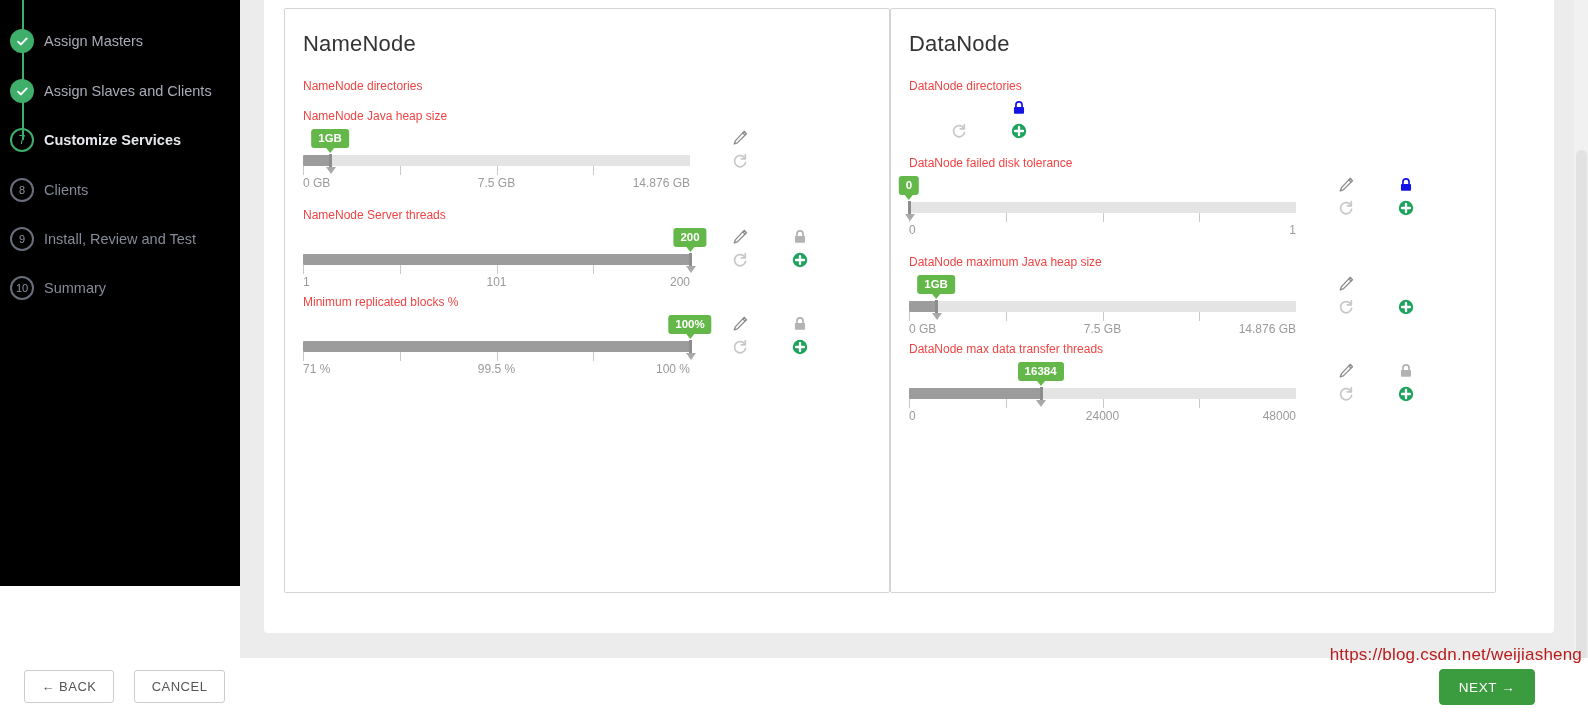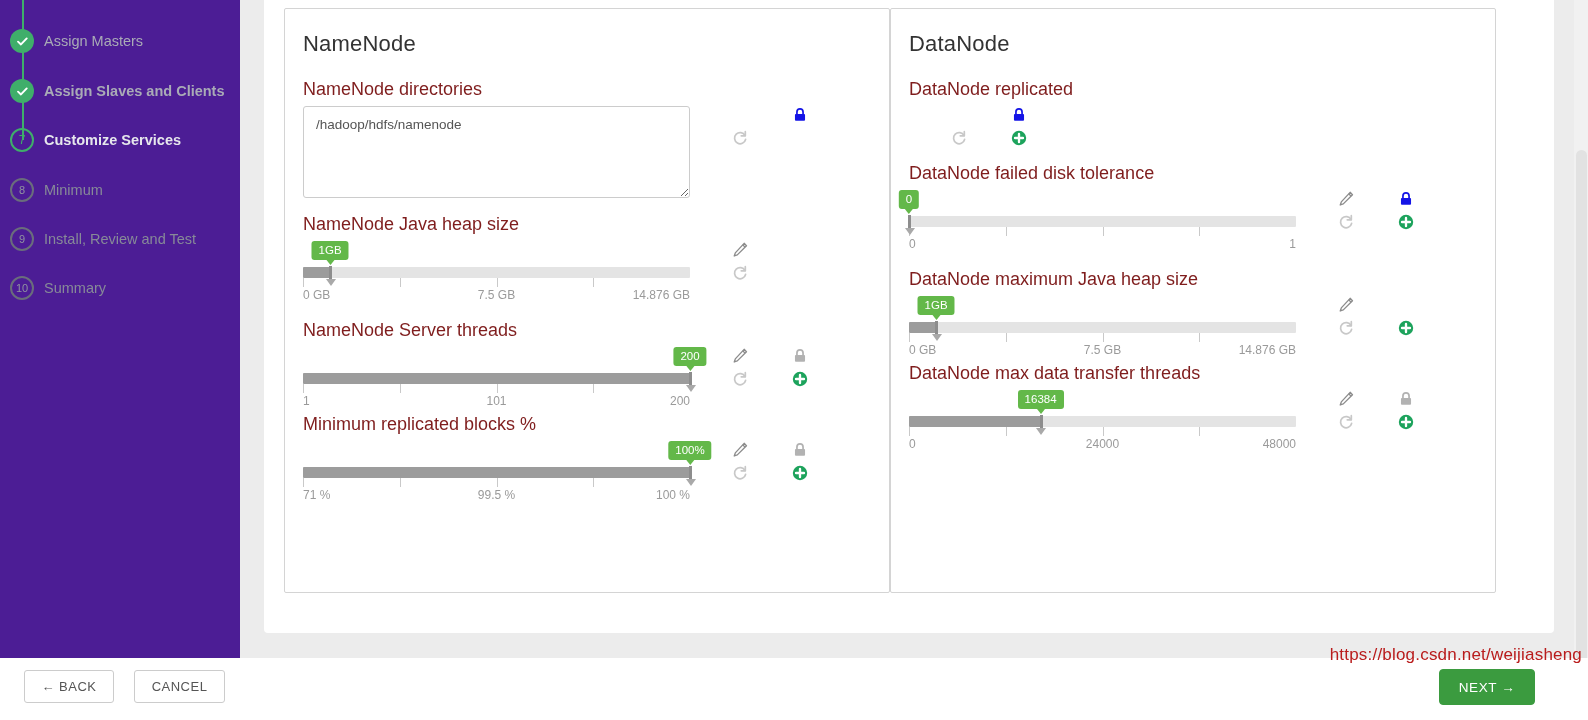--- a/index.html
+++ b/index.html
@@ -16,22 +16,22 @@
     width: 1588px;
     height: 720px;
     background: #ffffff;
   }
 
   
   .sidebar {
     position: absolute;
     left: 0; top: 0;
     width: 240px;
-    height: 658px;
-    background: #4c1d95;
+    height: 586px;
+    background: #000000;
     overflow: hidden;
   }
   .rail {
     position: absolute;
     left: 22px; top: -14px;
     width: 2px; height: 154px;
     background: #3fae6a;
   }
   .step {
     position: absolute;
@@ -112,22 +112,22 @@
   .panel-title {
     font-size: 22px;
     color: #333333;
     font-weight: normal;
     margin: 0 0 22px 0;
     letter-spacing: .2px;
   }
 
   .field { position: relative; margin-bottom: 4px; }
   .field-label {
-    font-size: 18px;
-    color: #7f1d1d;
+    font-size: 12px;
+    color: #ef4444;
     margin-bottom: 6px;
     display: block;
   }
   .field-row { display: flex; align-items: flex-start; }
 
   textarea.dir-box {
     width: 387px;
     height: 92px;
     border: 1px solid #cccccc;
     border-radius: 3px;
@@ -180,21 +180,21 @@
     border-right: 5px solid transparent;
     border-top: 7px solid #a9a9a9;
   }
   .tooltip {
     position: absolute;
     top: 0px;
     transform: translateX(-50%);
     background: #63b849;
     color: #ffffff;
     font-size: 11.5px;
-    font-weight: normal;
+    font-weight: bold;
     padding: 2px 7px 3px 7px;
     border-radius: 3px;
     white-space: nowrap;
     line-height: 1.25;
   }
   .tooltip:after {
     content: "";
     position: absolute;
     left: 50%; top: 100%;
     transform: translateX(-50%);
@@ -309,77 +309,54 @@
     <div class="rail"></div>
     <div id="steps-host">
         <div class="step" style="top: 26px;">
           <div class="bullet done">
             <svg viewBox="0 0 16 16" width="13" height="13">
               <path d="M2.5 8.2 L6.1 11.6 L13.2 4.2" fill="none" stroke="#ffffff" stroke-width="2.4" stroke-linecap="round" stroke-linejoin="round"></path>
             </svg>
           </div>
           <span class="step-label">Assign Masters</span>
         </div>
-        <div class="step" style="top: 76px; font-weight: bold;">
+        <div class="step" style="top: 76px;">
           <div class="bullet done">
             <svg viewBox="0 0 16 16" width="13" height="13">
               <path d="M2.5 8.2 L6.1 11.6 L13.2 4.2" fill="none" stroke="#ffffff" stroke-width="2.4" stroke-linecap="round" stroke-linejoin="round"></path>
             </svg>
           </div>
           <span class="step-label">Assign Slaves and Clients</span>
         </div>
         <div class="step" style="top: 125px;">
           <div class="bullet current">7</div>
           <span class="step-label current">Customize Services</span>
         </div>
         <div class="step" style="top: 175px;">
           <div class="bullet future">8</div>
-          <span class="step-label future">Minimum</span>
+          <span class="step-label future">Clients</span>
         </div>
         <div class="step" style="top: 224px;">
           <div class="bullet future">9</div>
           <span class="step-label future">Install, Review and Test</span>
         </div>
         <div class="step" style="top: 273px;">
           <div class="bullet future">10</div>
           <span class="step-label future">Summary</span>
         </div>
       </div>
   </div>
 
   <div class="main">
     <div class="content-card">
       <div class="panels" id="panels-host">
           <div class="panel">
             <h2 class="panel-title">NameNode</h2>
             <div class="field">
               <label class="field-label">NameNode directories</label>
-              <div class="field-row">
-                <textarea class="dir-box" placeholder="" style="">/hadoop/hdfs/namenode</textarea>
-                <div class="actions">
-                  <div class="act-col">
-                    <span class="ic-spacer"></span>
-                    <span>
-                      <svg class="ic" viewBox="0 0 20 20">
-                        <path d="M15.6 7.2 A6.2 6.2 0 1 0 16.2 11.6" fill="none" stroke="#c8c8c8" stroke-width="1.9" stroke-linecap="round"></path>
-                        <path d="M15.9 3.0 L15.9 7.6 L11.4 7.6" fill="none" stroke="#c8c8c8" stroke-width="1.9" stroke-linecap="round" stroke-linejoin="round"></path>
-                      </svg>
-                    </span>
-                  </div>
-                  <div class="act-col second">
-                    <span>
-                      <svg class="ic" viewBox="0 0 20 20">
-                        <path d="M6.6 9.2 V6.6 a3.4 3.4 0 0 1 6.8 0 V9.2" fill="none" stroke="#1414e6" stroke-width="1.9"></path>
-                        <rect x="4.4" y="9.0" width="11.2" height="7.4" rx="1" fill="#1414e6"></rect>
-                      </svg>
-                    </span>
-                    <span class="ic-spacer"></span>
-                  </div>
-                </div>
-              </div>
             </div>
             <div class="field" style="margin-top:16px">
               <label class="field-label">NameNode Java heap size</label>
               <div class="field-row">
                 <div class="slider-wrap">
                   <div class="tooltip" style="left:7%">1GB</div>
                   <div class="track">
                     <div class="fill" style="width:7%"></div>
                     <div class="tick" style="left:0%"></div>
                     <div class="tick" style="left:25%"></div>
@@ -514,21 +491,21 @@
                       </svg>
                     </span>
                   </div>
                 </div>
               </div>
             </div>
           </div>
           <div class="panel">
             <h2 class="panel-title">DataNode</h2>
             <div class="field">
-              <label class="field-label">DataNode replicated</label>
+              <label class="field-label">DataNode directories</label>
               <div class="field-row">
                 <div class="actions">
                   <div class="act-col">
                     <span class="ic-spacer"></span>
                     <span>
                       <svg class="ic" viewBox="0 0 20 20">
                         <path d="M15.6 7.2 A6.2 6.2 0 1 0 16.2 11.6" fill="none" stroke="#c8c8c8" stroke-width="1.9" stroke-linecap="round"></path>
                         <path d="M15.9 3.0 L15.9 7.6 L11.4 7.6" fill="none" stroke="#c8c8c8" stroke-width="1.9" stroke-linecap="round" stroke-linejoin="round"></path>
                       </svg>
                     </span>

